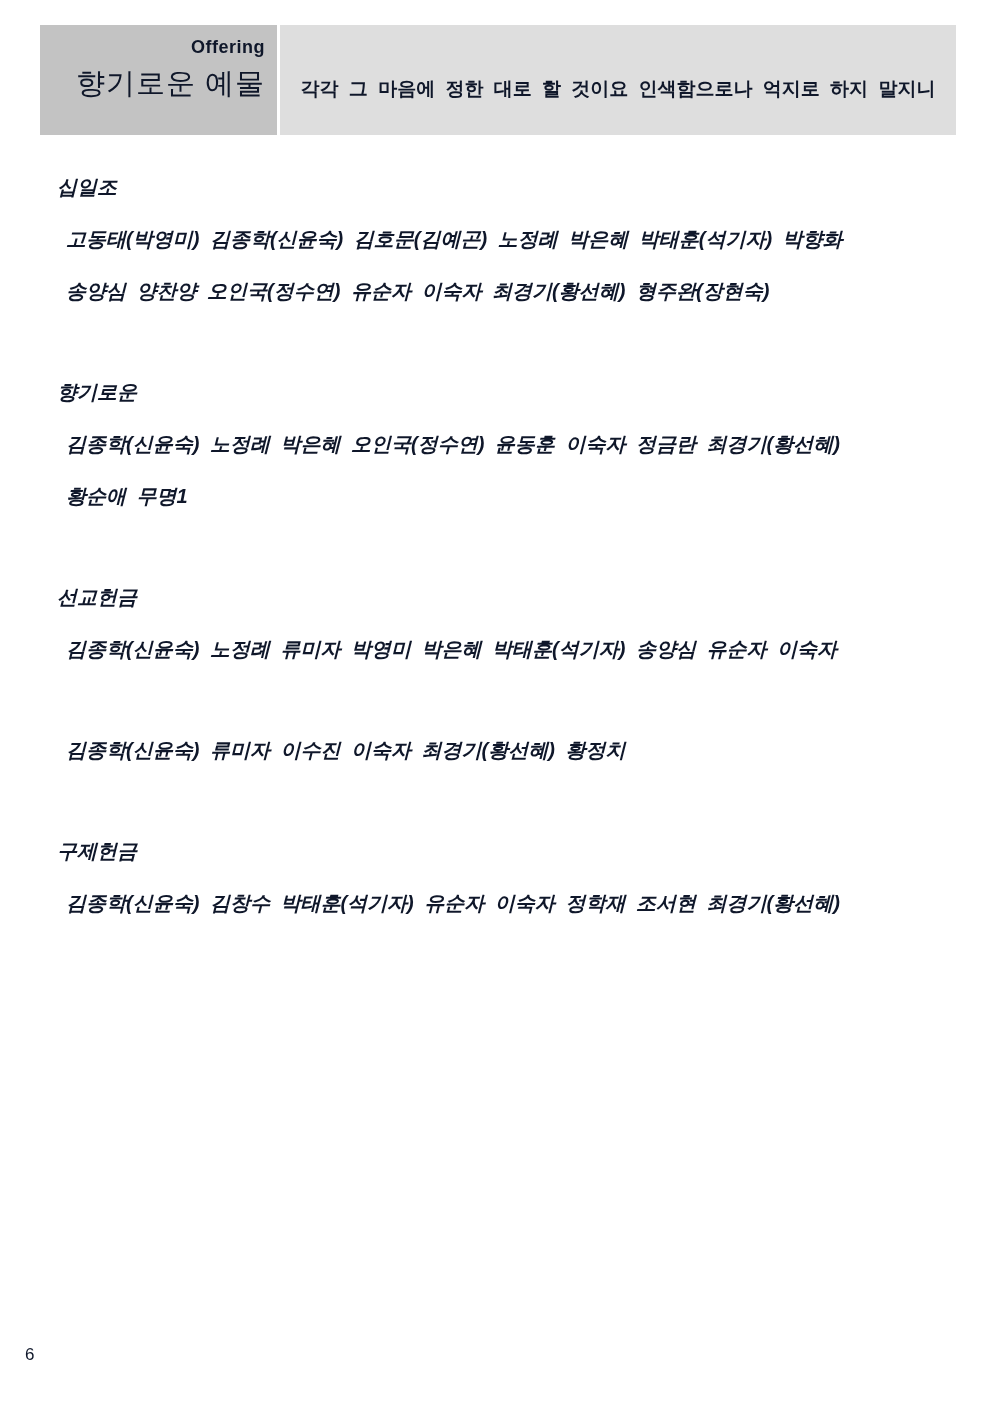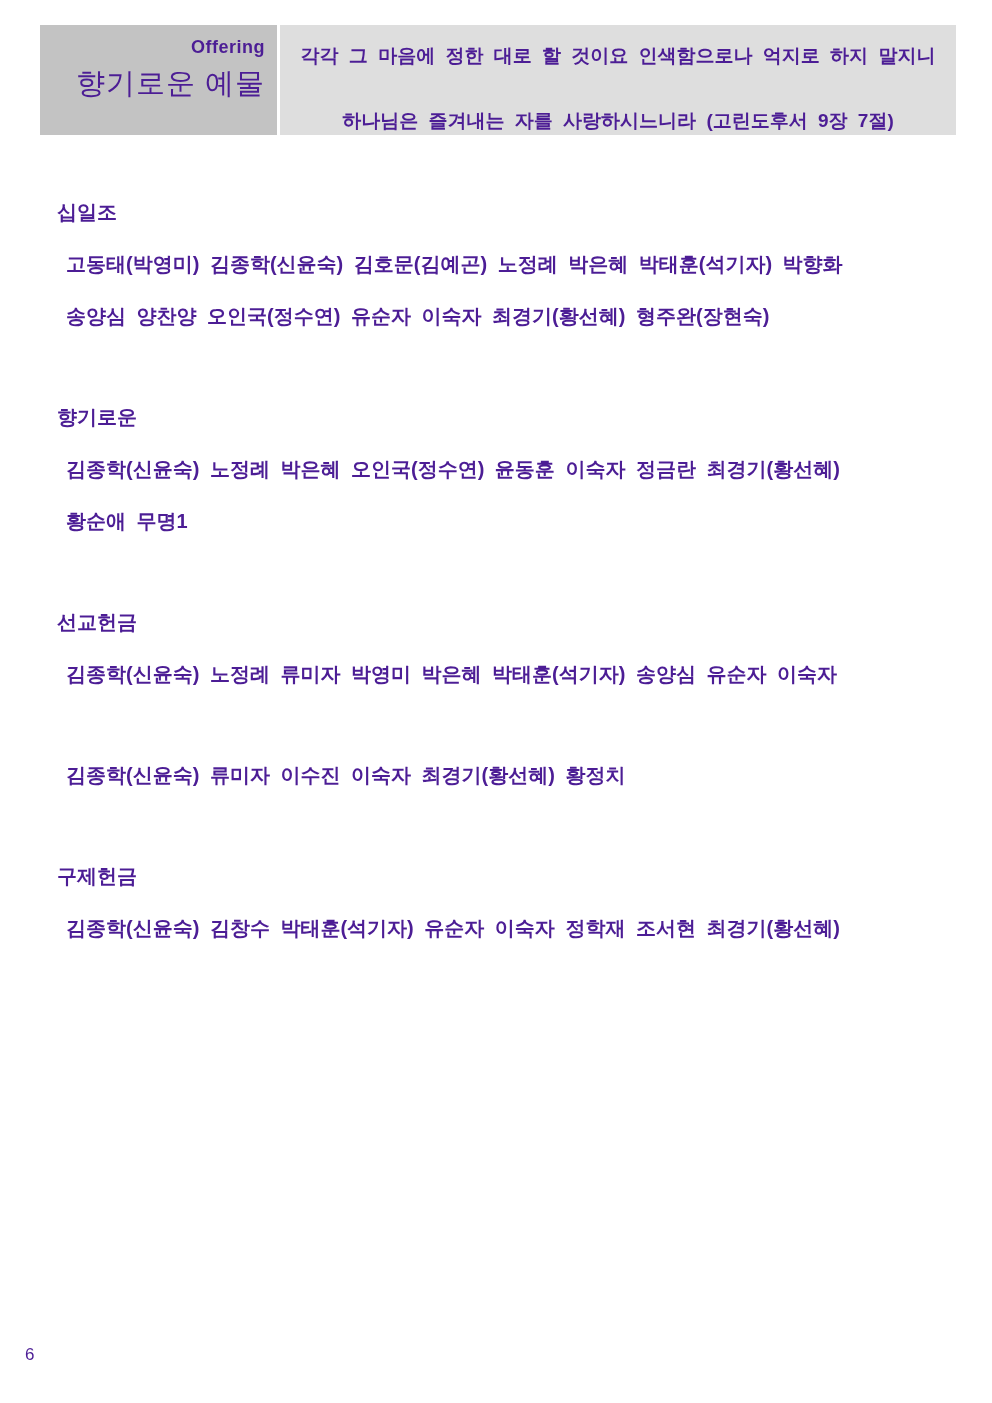--- a/index.html
+++ b/index.html
@@ -4,21 +4,21 @@
 <style>
   * { margin: 0; padding: 0; box-sizing: border-box; }
   html, body { background: #ffffff; }
   .page {
     position: relative;
     width: 992px;
     height: 1403px;
     background: #ffffff;
     overflow: hidden;
     font-family: "Liberation Sans", sans-serif;
-    color: #4c1d95;
+    color: #0f172a;
   }
   .header {
     position: absolute;
     top: 25px;
     left: 40px;
     width: 916px;
     height: 110px;
     display: flex;
   }
   .title-box {
@@ -53,23 +53,24 @@
   }
   .verse-line {
     font-size: 19px;
     font-weight: bold;
     line-height: 30px;
     word-spacing: 5px;
     white-space: nowrap;
   }
   .content {
     position: absolute;
-    top: 186px;
+    top: 161px;
     left: 57px;
     width: 900px;
+    font-style: italic;
   }
   .section { margin-bottom: 49px; }
   .section-title {
     font-size: 20px;
     font-weight: bold;
     line-height: 52px;
     height: 52px;
     word-spacing: 4px;
     white-space: nowrap;
   }
@@ -96,21 +97,20 @@
 <div class="page">
 
   <div class="header">
     <div class="title-box" style="background: rgb(195, 195, 195);">
       <div class="subtitle">Offering</div>
       <div class="main-title">향기로운 예물</div>
     </div>
     <div class="gap"></div>
     <div class="verse-box" style="background: rgb(222, 222, 222);">
       <div class="verse-line">각각 그 마음에 정한 대로 할 것이요 인색함으로나 억지로 하지 말지니</div>
-      <div class="verse-line">하나님은 즐겨내는 자를 사랑하시느니라 (고린도후서 9장 7절)</div>
     </div>
   </div>
 
   <div class="content">
 
     <div class="section">
       <div class="section-title">십일조</div>
       <div class="name-line">고동태(박영미) 김종학(신윤숙) 김호문(김예곤) 노정례 박은혜 박태훈(석기자) 박향화</div>
       <div class="name-line">송양심 양찬양 오인국(정수연) 유순자 이숙자 최경기(황선혜) 형주완(장현숙)</div>
     </div>

